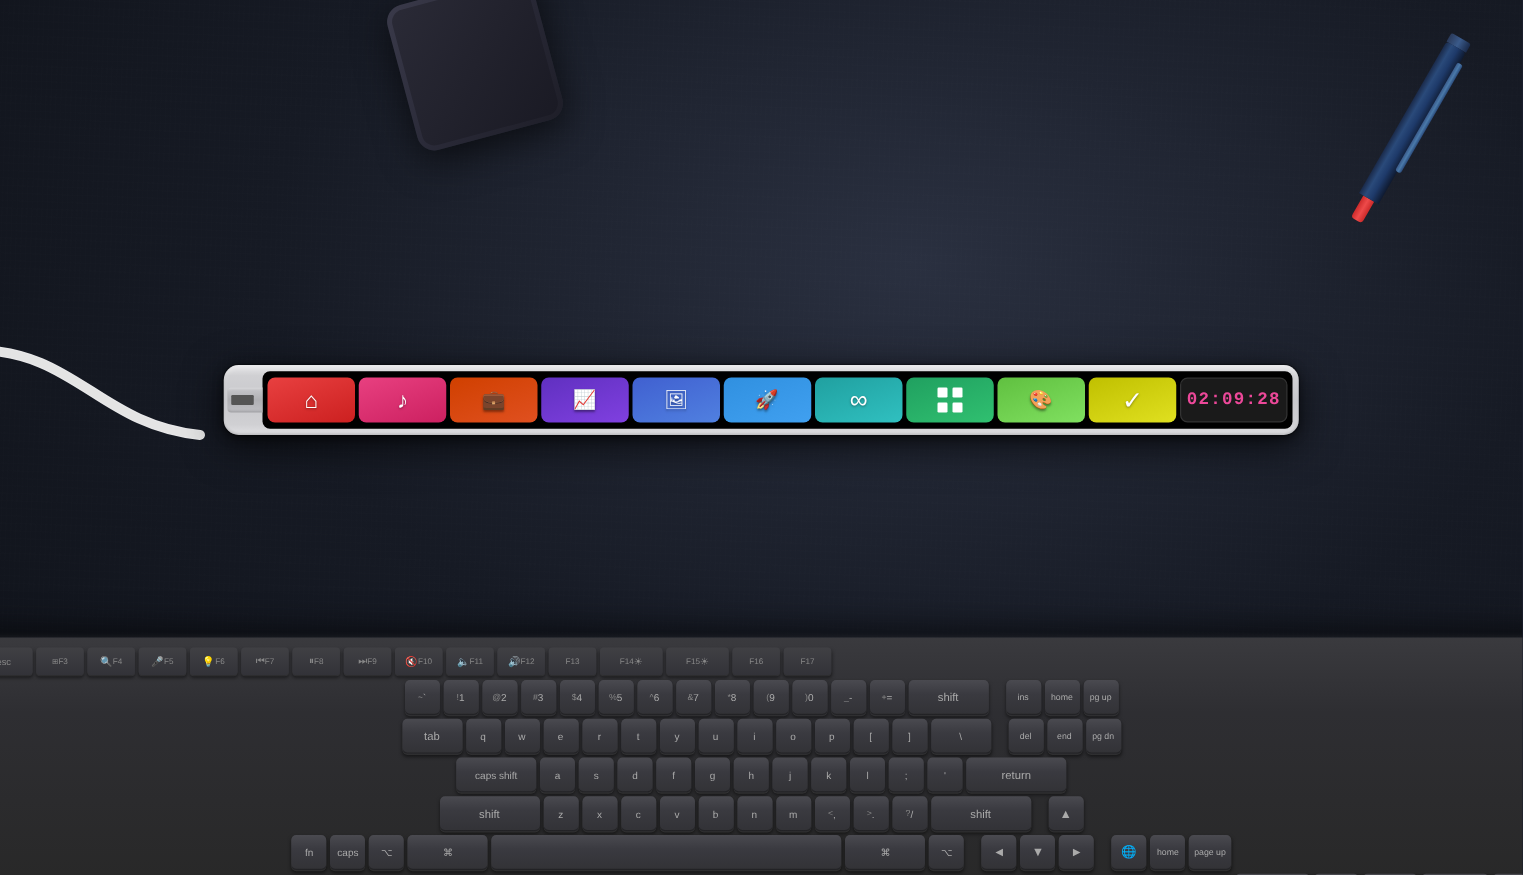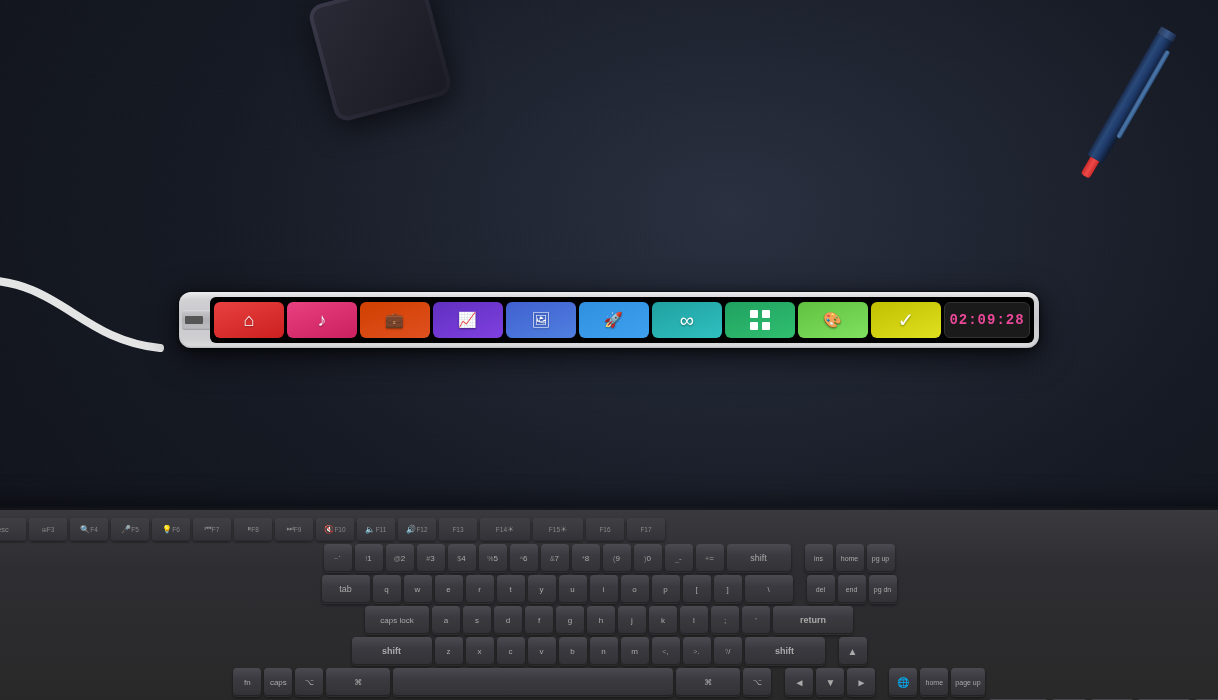--- a/index.html
+++ b/index.html
@@ -267,21 +267,21 @@
         0 2px 3px rgba(0,0,0,0.5),
         inset 0 -1px 0 rgba(0,0,0,0.3);
       flex-shrink: 0;
       cursor: pointer;
       padding: 0 4px;
       text-align: center;
     }
 
     .key.wide { min-width: 48px; }
     .key.wider { min-width: 64px; }
-    .key.widest { min-width: 80px; font-weight: bold; }
+    .key.widest { min-width: 80px; }
     .key.space { min-width: 280px; }
 
     .key-label-top { font-size: 7px; color: #888; display: block; }
     .key-label-bot { font-size: 8px; color: #aaa; display: block; }
 
     
     .fn-row {
       display: flex;
       gap: 3px;
       margin-bottom: 4px;
@@ -532,21 +532,21 @@
       <div class="key">[</div>
       <div class="key">]</div>
       <div class="key wide">\</div>
       <div style="width:8px"></div>
       <div class="key" style="font-size:7px">del</div>
       <div class="key" style="font-size:7px">end</div>
       <div class="key" style="font-size:7px">pg dn</div>
     </div>
 
     <div class="key-row">
-      <div class="key wider" style="font-size:8px">caps lock</div>
+      <div class="key wider" style="font-size:8px">caps shift</div>
       <div class="key">a</div>
       <div class="key">s</div>
       <div class="key">d</div>
       <div class="key">f</div>
       <div class="key">g</div>
       <div class="key">h</div>
       <div class="key">j</div>
       <div class="key">k</div>
       <div class="key">l</div>
       <div class="key">;</div>

